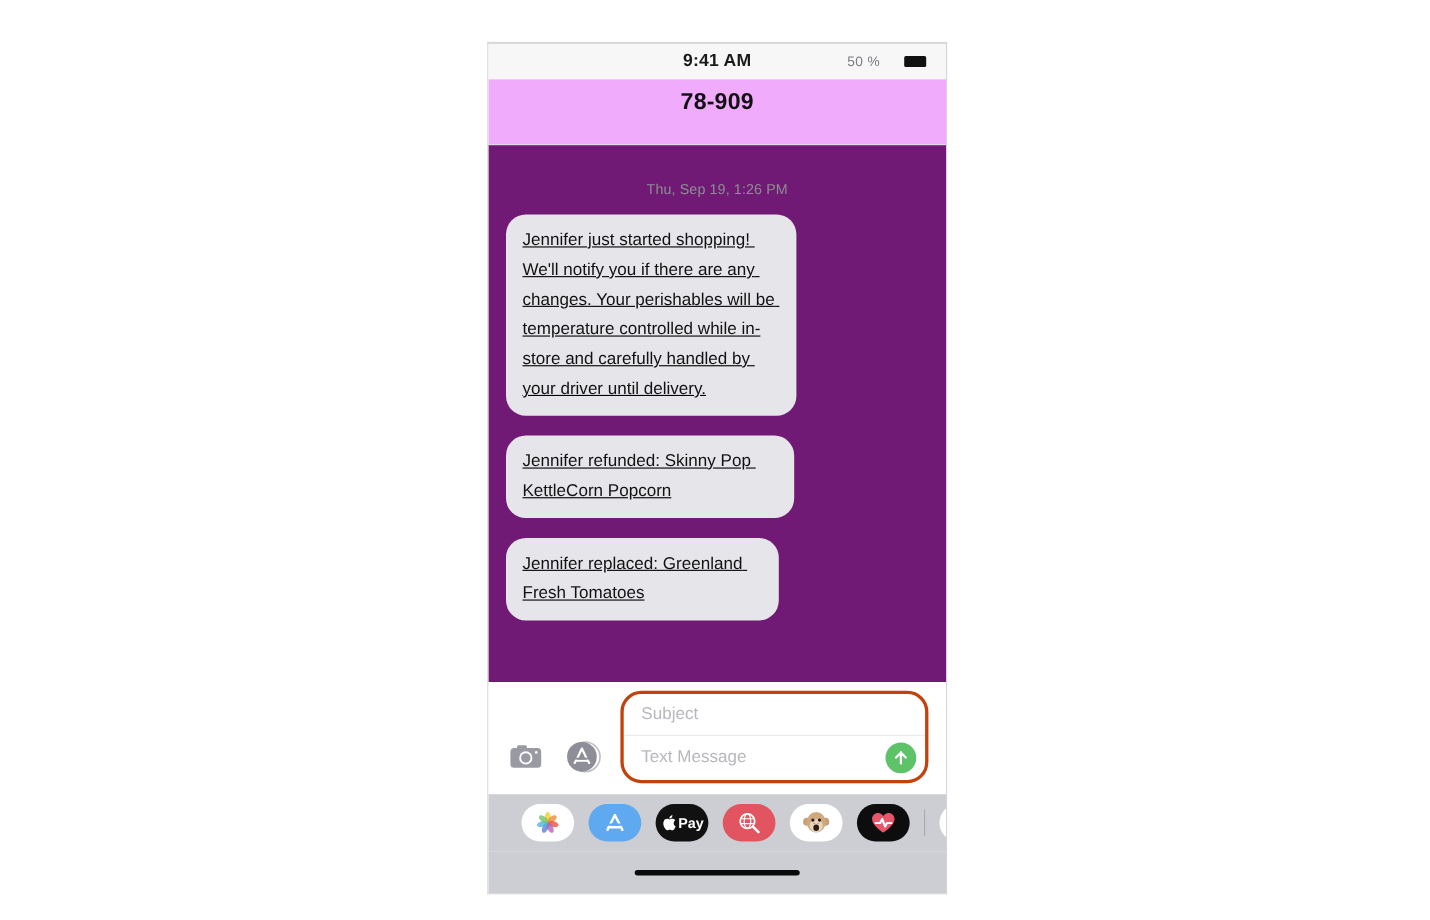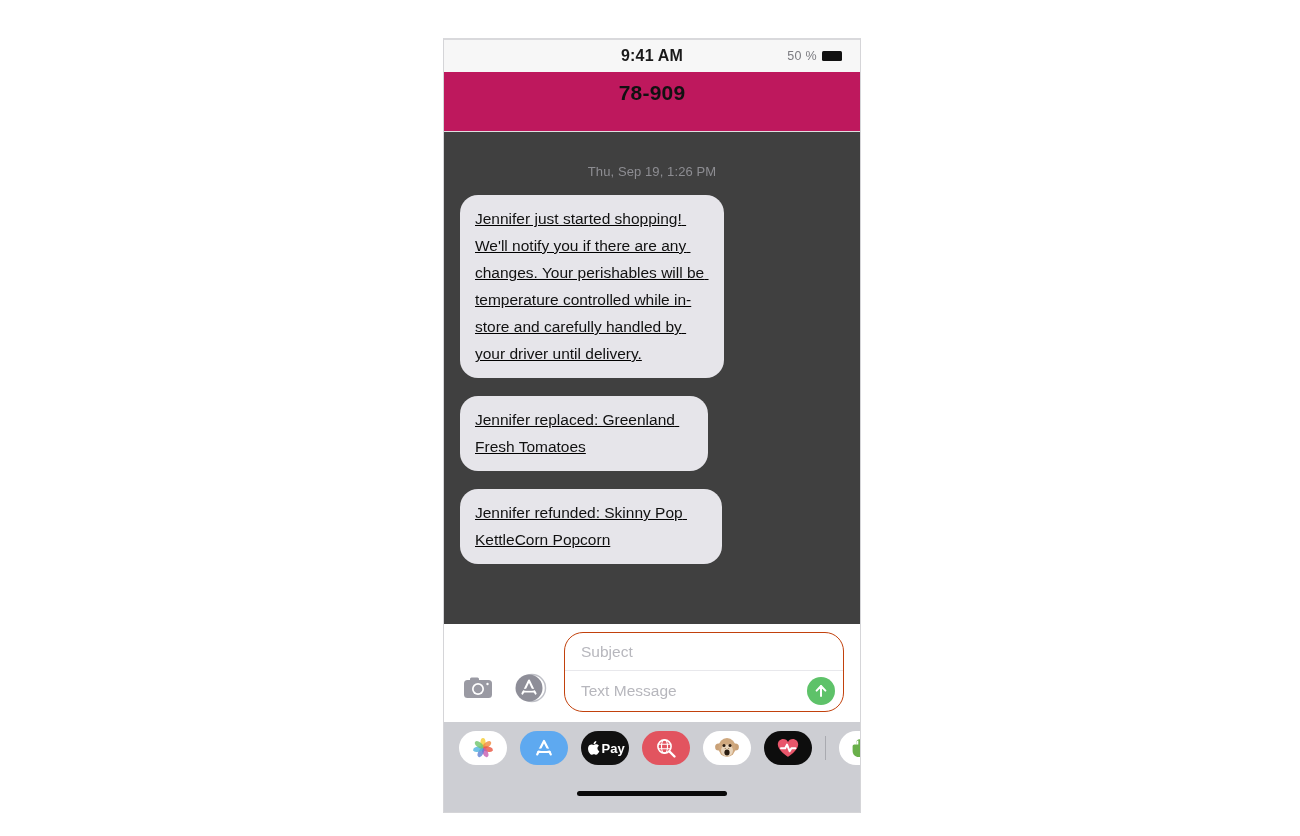--- a/index.html
+++ b/index.html
@@ -36,55 +36,55 @@
     left: 0; right: 0; top: 7px;
     text-align: center;
     font-size: 16px;
     font-weight: bold;
     color: #1a1a1a;
     letter-spacing: 0.2px;
   }
   .status-right {
     position: absolute;
     right: 18px; top: 9px;
-    display: flex; align-items: center; gap: 5px;
+    display: flex; align-items: center; gap: 22px;
   }
   .battery-pct {
     font-size: 12.5px;
     color: #7b7b80;
     letter-spacing: 0.3px;
   }
   .battery-icon {
     width: 20px; height: 10px;
     background: #111;
     border-radius: 1.5px;
   }
 
   
   .nav-bar {
     height: 60px;
-    background: #be185d;
+    background: #f0abfc;
     border-bottom: 1px solid #dedee0;
     display: flex;
     align-items: flex-start;
     justify-content: center;
     flex: 0 0 auto;
   }
   .nav-title {
     font-size: 21px;
     font-weight: bold;
     color: #111;
     margin-top: 9px;
     letter-spacing: 0.2px;
   }
 
   
   .conversation {
     flex: 1 1 auto;
-    background: #404040;
+    background: #701a75;
     padding: 0 16px;
     position: relative;
     overflow: hidden;
   }
   .timestamp {
     text-align: center;
     font-size: 13px;
     color: #8d8d92;
     margin-top: 32px;
     margin-bottom: 16px;
@@ -116,21 +116,21 @@
     gap: 16px;
   }
   .icon-btn {
     width: 36px; height: 36px;
     display: flex; align-items: center; justify-content: center;
     flex: 0 0 auto;
     margin-bottom: 6px;
   }
   .compose {
     flex: 1 1 auto;
-    border: 1px solid #c2410c;
+    border: 3px solid #c2410c;
     border-radius: 19px;
     background: #ffffff;
     overflow: hidden;
   }
   .compose-subject {
     height: 38px;
     display: flex; align-items: center;
     padding: 0 16px;
     border-bottom: 1px solid #e8e8ec;
     font-size: 15.5px;
@@ -154,21 +154,21 @@
     flex: 0 0 auto;
   }
 
   
   .app-drawer {
     flex: 0 0 auto;
     height: 52px;
     background: #cdced3;
     display: flex;
     align-items: center;
-    padding-left: 15px;
+    padding-left: 30px;
     gap: 13px;
     overflow: hidden;
   }
   .app-pill {
     width: 48px; height: 34px;
     border-radius: 17px;
     display: flex; align-items: center; justify-content: center;
     flex: 0 0 auto;
     position: relative;
   }
@@ -212,25 +212,25 @@
     </div>
 
     <div class="conversation">
       <div class="timestamp">Thu, Sep 19, 1:26 PM</div>
 
       <div class="bubble-row incoming">
         <div class="bubble b1">Jennifer just started shopping! We'll notify you if there are any changes. Your perishables will be temperature controlled while in-store and carefully handled by your driver until delivery.</div>
       </div>
 
       <div class="bubble-row incoming">
+        <div class="bubble b3">Jennifer refunded: Skinny Pop KettleCorn Popcorn</div>
+      </div>
+
+      <div class="bubble-row incoming">
         <div class="bubble b2">Jennifer replaced: Greenland Fresh Tomatoes</div>
-      </div>
-
-      <div class="bubble-row incoming">
-        <div class="bubble b3">Jennifer refunded: Skinny Pop KettleCorn Popcorn</div>
       </div>
     </div>
 
     <div class="input-bar">
 
       <div class="icon-btn">
         <svg width="30" height="24" viewBox="0 0 30 24">
           <rect x="1" y="4" width="28" height="18" rx="3.5" fill="#9a9aa3"></rect>
           <rect x="7" y="1.5" width="9" height="4" rx="1.5" fill="#9a9aa3"></rect>
           <circle cx="15" cy="13" r="6" fill="#ffffff"></circle>

